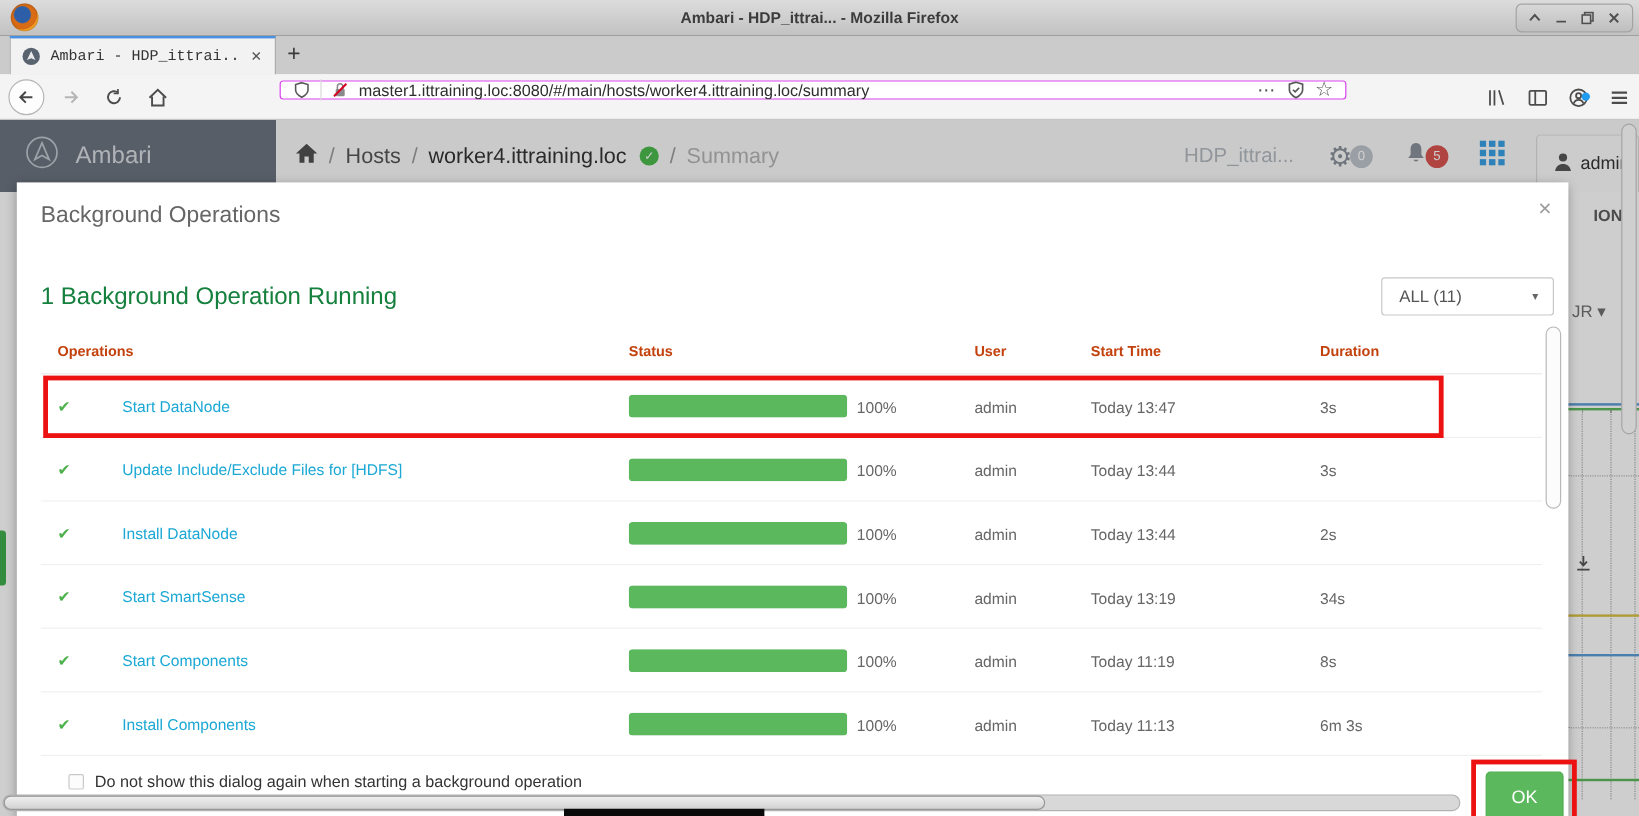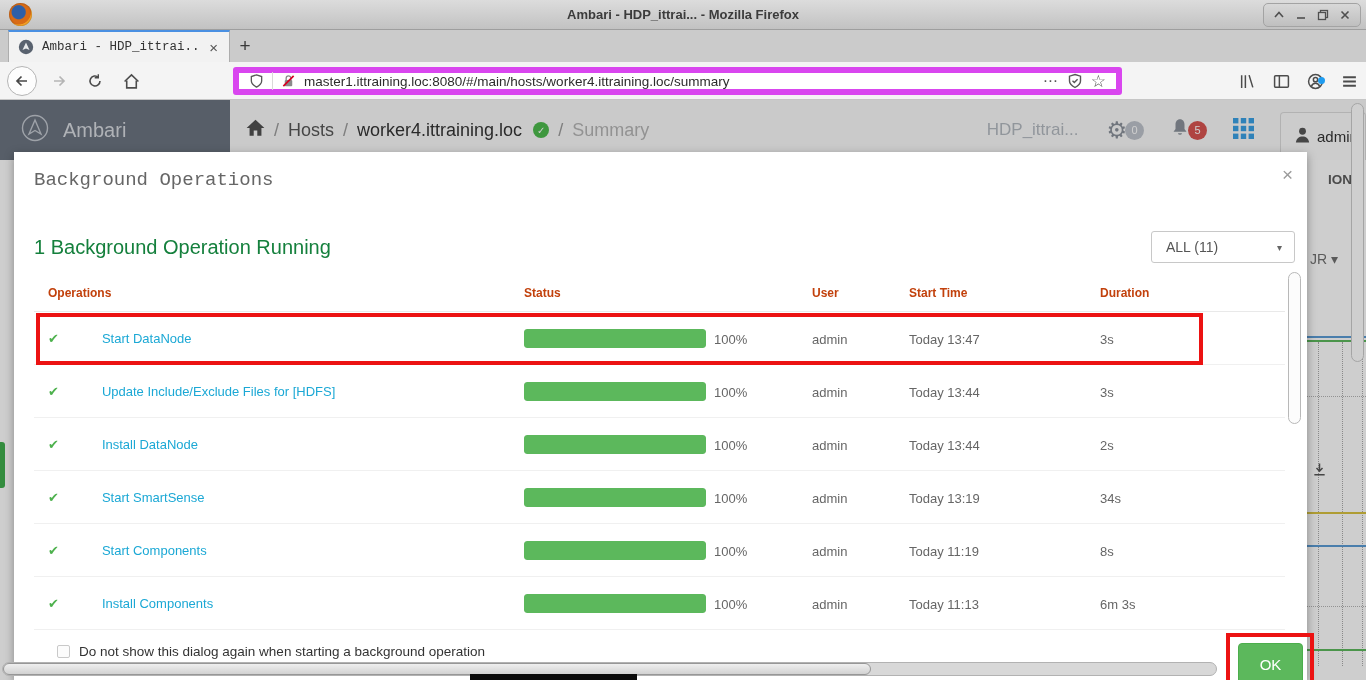--- a/index.html
+++ b/index.html
@@ -23,22 +23,22 @@
   .favicon { width: 16px; height: 16px; flex: 0 0 16px; }
   .tab-title { flex: 1; font-size: 12.5px; color: #333; white-space: nowrap; overflow: hidden; font-family: Liberation Mono, monospace; }
   .tab-close { font-size: 15px; color: #555; padding: 0 2px; }
   .newtab { width: 30px; display: flex; align-items: center; justify-content: center; font-size: 19px; color: #3a3a3a; }
 
   
   .navbar { position: relative; height: 38px; background: #f4f4f4; border-bottom: 1px solid #c6c6c6; }
   .nav-btn { position: absolute; top: 4px; width: 30px; height: 30px; display: flex; align-items: center; justify-content: center; }
   .back-btn { left: 7px; background: #fdfdfd; border: 1px solid #b5b5b5; border-radius: 50%; }
   .fwd-btn { left: 44px; } .reload-btn { left: 80px; } .home-btn { left: 116px; }
-  .urlbar { position: absolute; left: 233px; top: 5px; width: 889px; height: 28px; background: #fff;
-    border: 6px solid #d946ef; border-radius: 3px; display: flex; align-items: center; padding: 0 10px; gap: 8px; }
+  .urlbar { position: absolute; left: 233px; top: 5px; width: 889px; height: 16px; background: #fff;
+    border: 1px solid #d946ef; border-radius: 3px; display: flex; align-items: center; padding: 0 10px; gap: 8px; }
   .url-sep { width: 1px; height: 18px; background: #d9d9d9; }
   .url-text { flex: 1; font-size: 13.5px; color: #2d2d2d; white-space: nowrap; overflow: hidden; }
   .url-icon { display: flex; align-items: center; justify-content: center; }
   .dots { font-size: 15px; color: #555; letter-spacing: 1px; }
   .star { font-size: 17px; color: #555; }
   .chrome-icons { position: absolute; right: 0; top: 4px; height: 30px; display: flex; align-items: center; }
   .ci { width: 34px; display: flex; align-items: center; justify-content: center; position: relative; }
   .acct-dot { position: absolute; top: 4px; right: 7px; width: 7px; height: 7px; border-radius: 50%; background: #1f9cf0; }
 
   
@@ -75,21 +75,21 @@
   .fragdot-h { position: absolute; left: 1306px; width: 60px; height: 0; border-top: 1px dotted #b5b5b5; }
   .dl-icon { position: absolute; left: 1312px; top: 362px; }
   .green-sliver { position: absolute; left: 0; top: 342px; width: 5px; height: 46px; background: #3fae4d; border-radius: 0 3px 3px 0; }
 
   .overlay { position: absolute; inset: 0; background: rgba(8,8,8,0.2); z-index: 2; }
 
   
   .modal { position: absolute; left: 14px; top: 52px; width: 1293px; height: 528px; background: #fff; z-index: 3;
     box-shadow: 0 3px 9px rgba(0,0,0,.35); }
   .m-close { position: absolute; top: 13px; right: 14px; font-size: 19px; color: #9b9b9b; line-height: 1; }
-  .m-title { position: absolute; top: 17px; left: 20px; font-size: 19px; color: #666; font-family: Liberation Mono, monospace; }
+  .m-title { position: absolute; top: 17px; left: 20px; font-size: 19px; color: #666; }
   .m-heading { position: absolute; top: 84px; left: 20px; font-size: 20px; color: #15803d; }
   .m-filter { position: absolute; top: 79px; right: 12px; width: 144px; height: 32px; background: #fff;
     border: 1px solid #c8c8c8; border-radius: 3px; display: flex; align-items: center; justify-content: space-between;
     padding: 0 12px 0 14px; font-size: 14px; color: #555; }
   .m-filter .caret { font-size: 10px; color: #666; }
   .m-table { position: absolute; left: 20px; top: 125px; width: 1251px; }
   .m-thead { position: relative; height: 35px; border-bottom: 1px solid #e9e9e9; font-size: 12px; font-weight: bold; color: #c2410c; }
   .hcell { position: absolute; top: 9px; }
   .col-ops { left: 14px; } .col-status { left: 490px; } .col-user { left: 778px; } .col-start { left: 875px; } .col-dur { left: 1066px; }
   .op-row { position: relative; height: 53px; border-bottom: 1px solid #f0f0f0; font-size: 13px; color: #666; }

